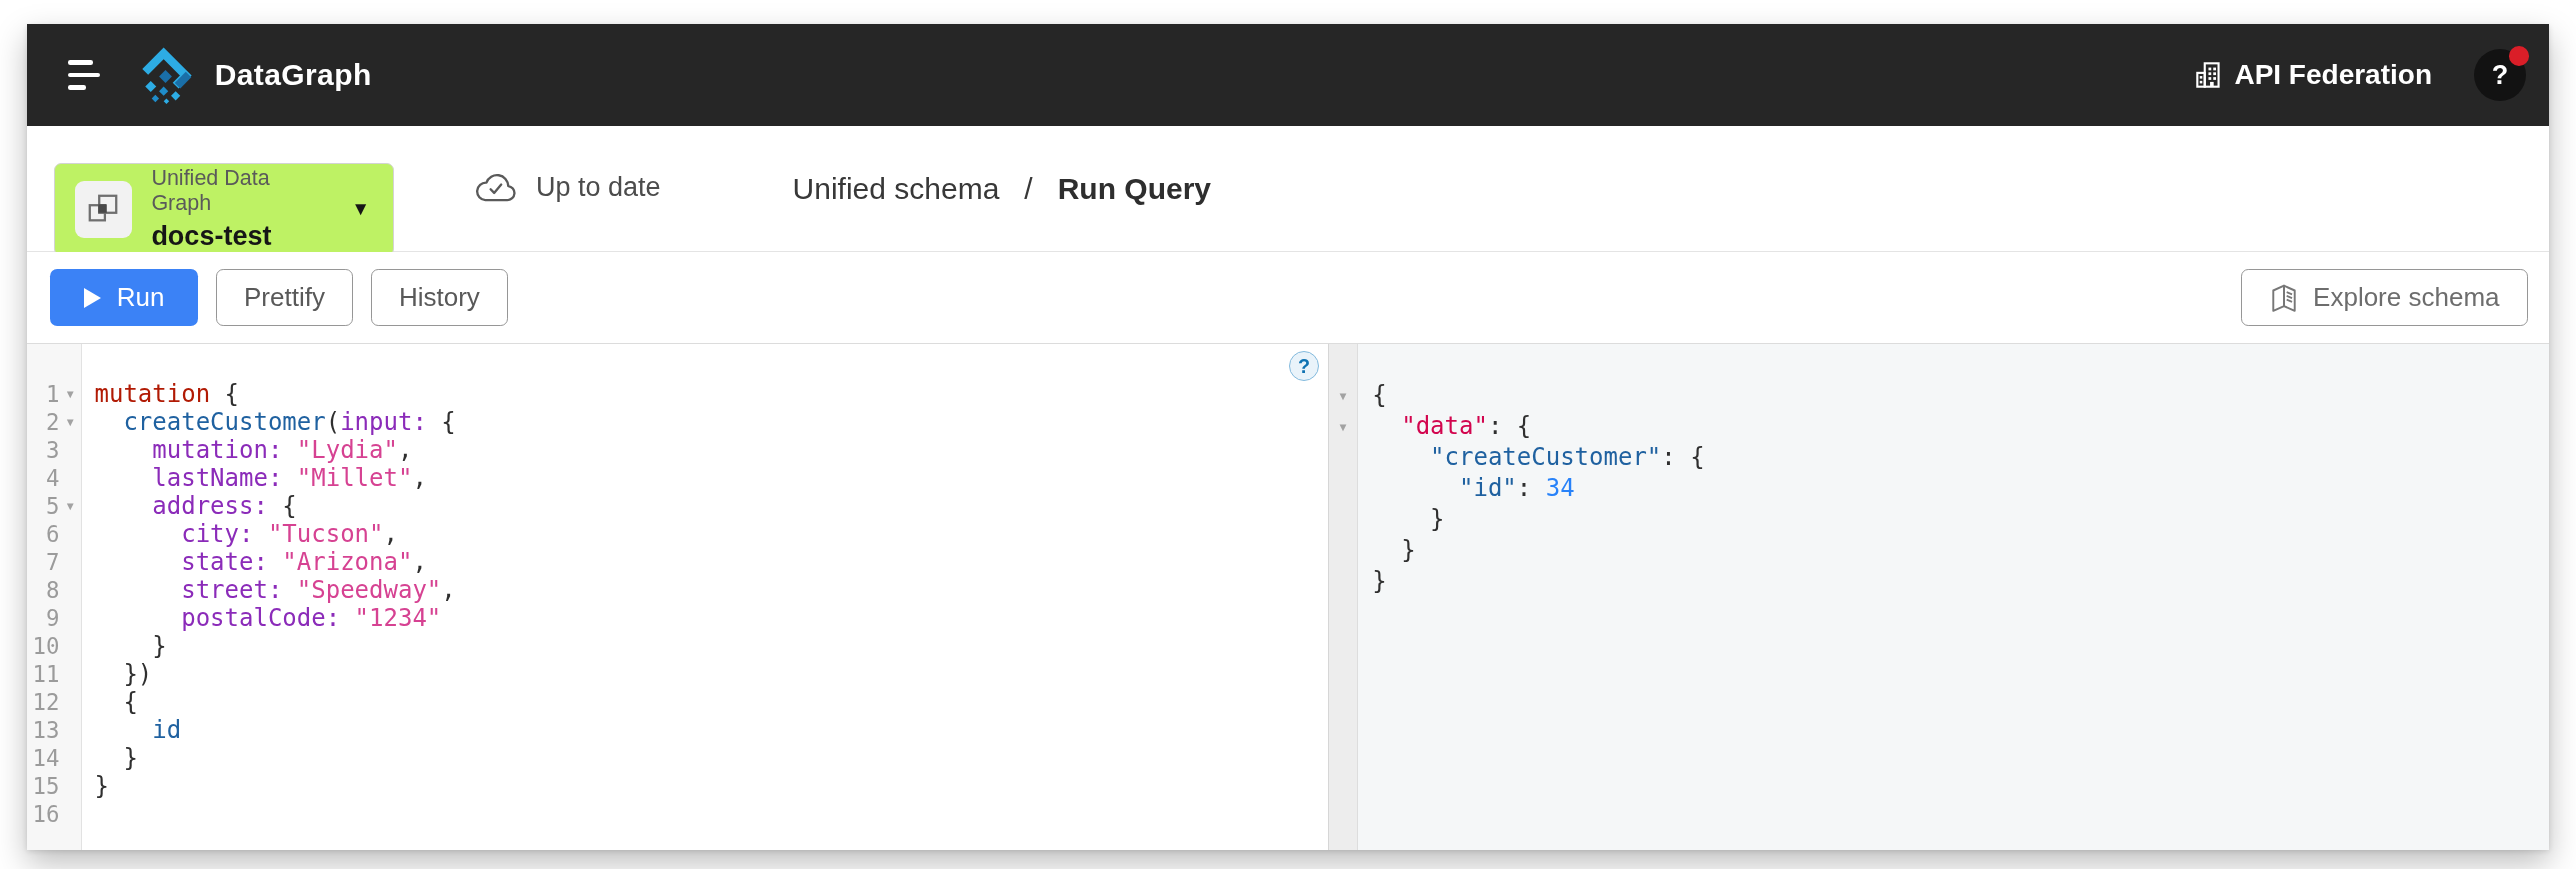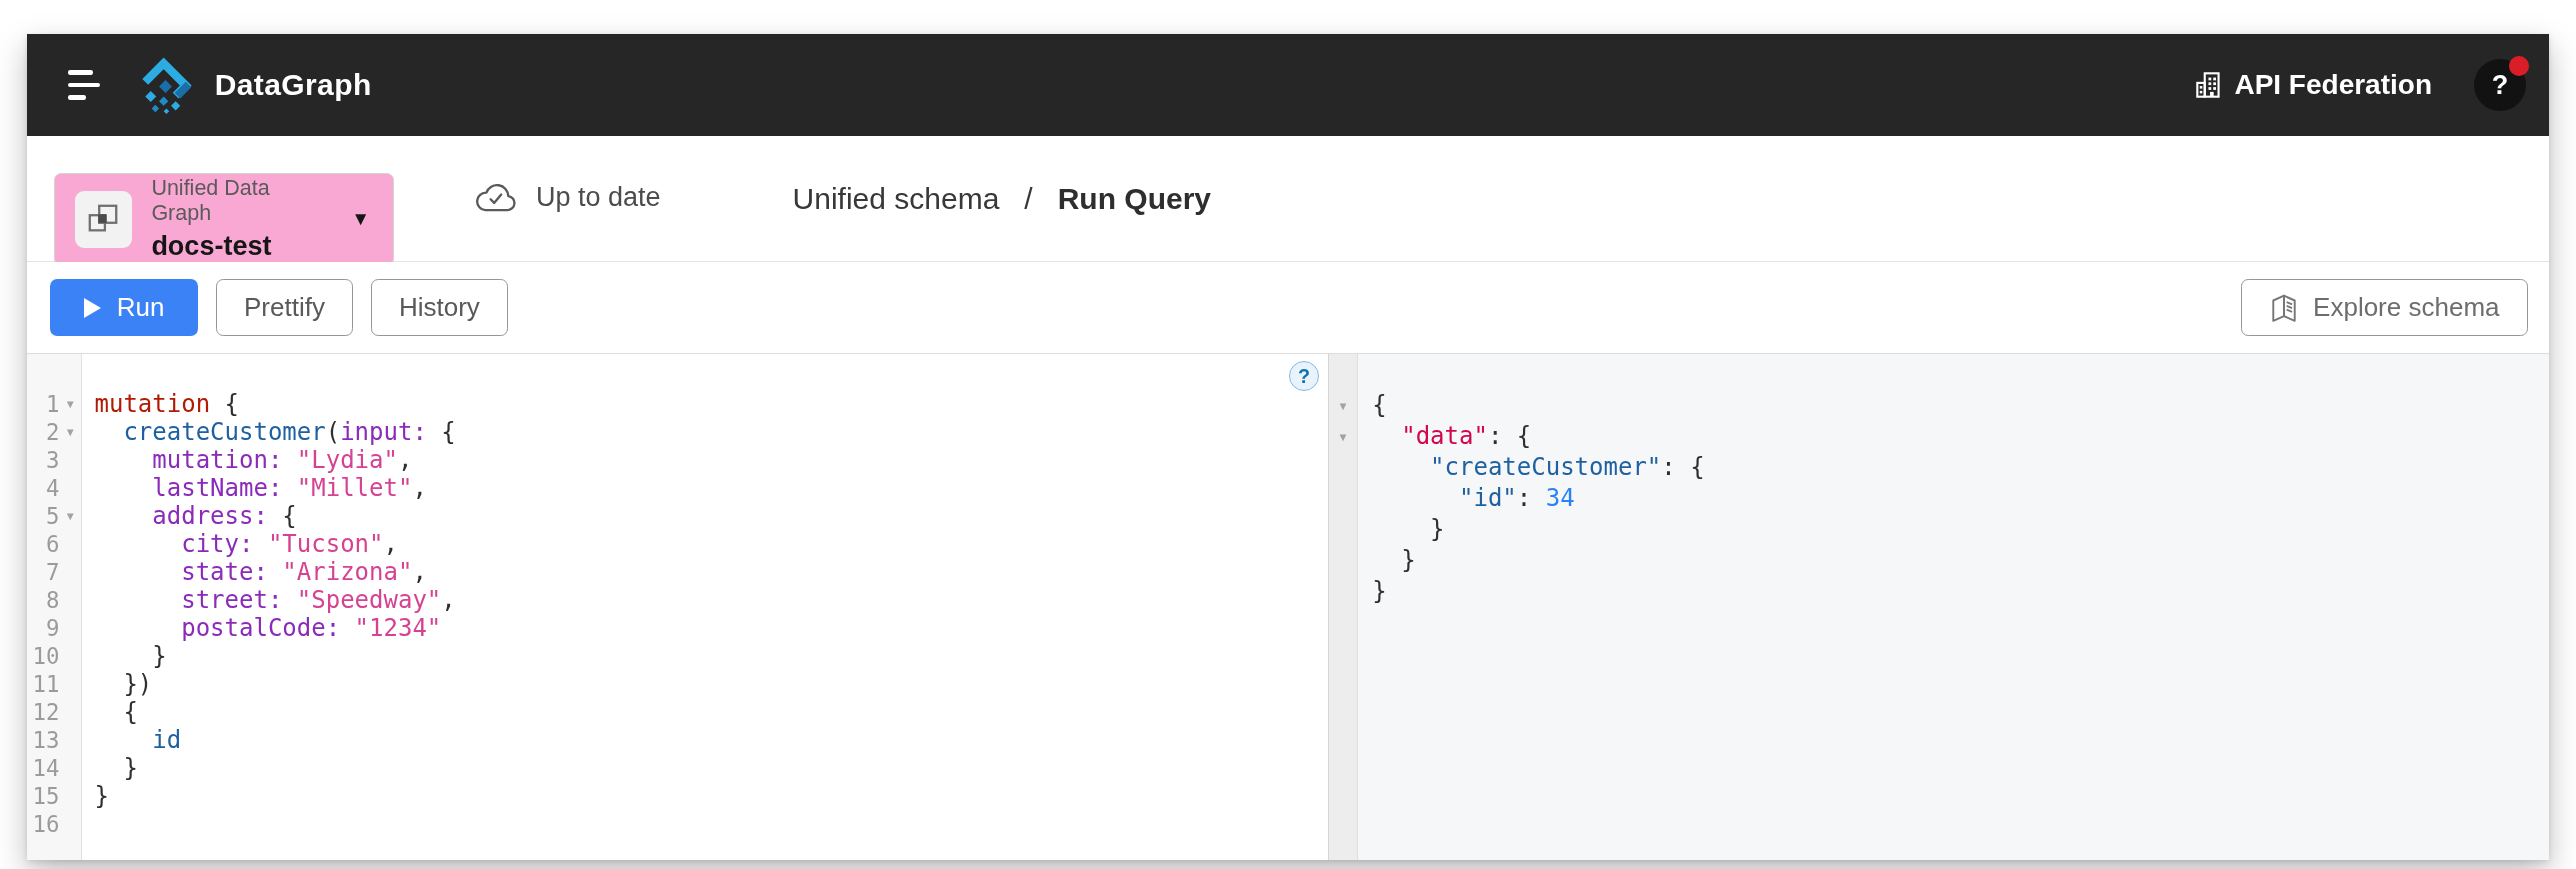--- a/index.html
+++ b/index.html
@@ -1,21 +1,21 @@
 <!DOCTYPE html>
 <html style="font-size:14.3px"><head>
 <meta charset="utf-8">
 <style>
   html,body{margin:0;padding:0;}
   body{
     width:2576px;height:869px;background:#ffffff;overflow:hidden;position:relative;
     font-family:"Liberation Sans",sans-serif;-webkit-font-smoothing:antialiased;
   }
   .card{
-    position:absolute;left:27px;top:34px;width:2522px;height:826px;background:#fff;
+    position:absolute;left:27px;top:24px;width:2522px;height:826px;background:#fff;
     box-shadow:0 12.5px 30px rgba(0,0,0,.26), 0 1.8px 5.4px rgba(0,0,0,.12);
     display:flex;flex-direction:column;
   }
   
   .header{height:102px;background:#262626;display:flex;align-items:center;
     padding:0 23px 0 41px;flex:0 0 auto;}
   .hamburger{background:none;border:none;padding:0;margin-right:36px;cursor:pointer;
     display:flex;flex-direction:column;gap:8px;align-items:flex-start;}
   .hamburger i{display:block;height:4.5px;background:#fff;border-radius:2.2px;}
   .hamburger .l1{width:25px}.hamburger .l2{width:32px}.hamburger .l3{width:18px}
@@ -26,21 +26,21 @@
     font-weight:600;background:none;border:none;cursor:pointer;}
   .help-btn{position:relative;width:52px;height:52px;border-radius:50%;background:#121212;
     border:none;color:#fff;font-size:27px;font-weight:700;display:flex;align-items:center;
     justify-content:center;cursor:pointer;}
   .help-dot{position:absolute;top:-2.7px;right:-2.7px;width:19.7px;height:19.7px;border-radius:50%;
     background:#da1e28;}
   
   .toolbar{height:125px;background:#fff;display:flex;align-items:center;
     padding:0 27px;border-bottom:0.9px solid #e4e4e4;flex:0 0 auto;}
   .graph-sel{display:flex;align-items:center;width:340px;height:93px;box-sizing:border-box;
-    border:0.9px solid #d3d3d3;border-radius:7.2px;background:#f9a8d4;padding:0 23px 0 19.7px;gap:19.7px;cursor:pointer;margin-top:41px;}
+    border:0.9px solid #d3d3d3;border-radius:7.2px;background:#bef264;padding:0 23px 0 19.7px;gap:19.7px;cursor:pointer;margin-top:41px;}
   .graph-tile{width:57px;height:57px;border-radius:9px;background:#f2f2f2;
     display:flex;align-items:center;justify-content:center;flex:0 0 auto;}
   .graph-labels{display:flex;flex-direction:column;gap:4.5px;flex:1;min-width:0;}
   .graph-type{font-size:21.5px;color:#5a5a5a;}
   .graph-name{font-size:27px;font-weight:700;color:#161616;}
   .caret{font-size:19px;color:#161616;}
   .status{display:flex;align-items:flex-start;gap:16px;margin-left:79px;color:#4c4c4c;font-size:27px;}
   .breadcrumb{margin-left:132px;font-size:30px;color:#383838;display:flex;gap:25px;align-items:baseline;}
   .crumb-current{font-weight:700;color:#2e2e2e;}
   

